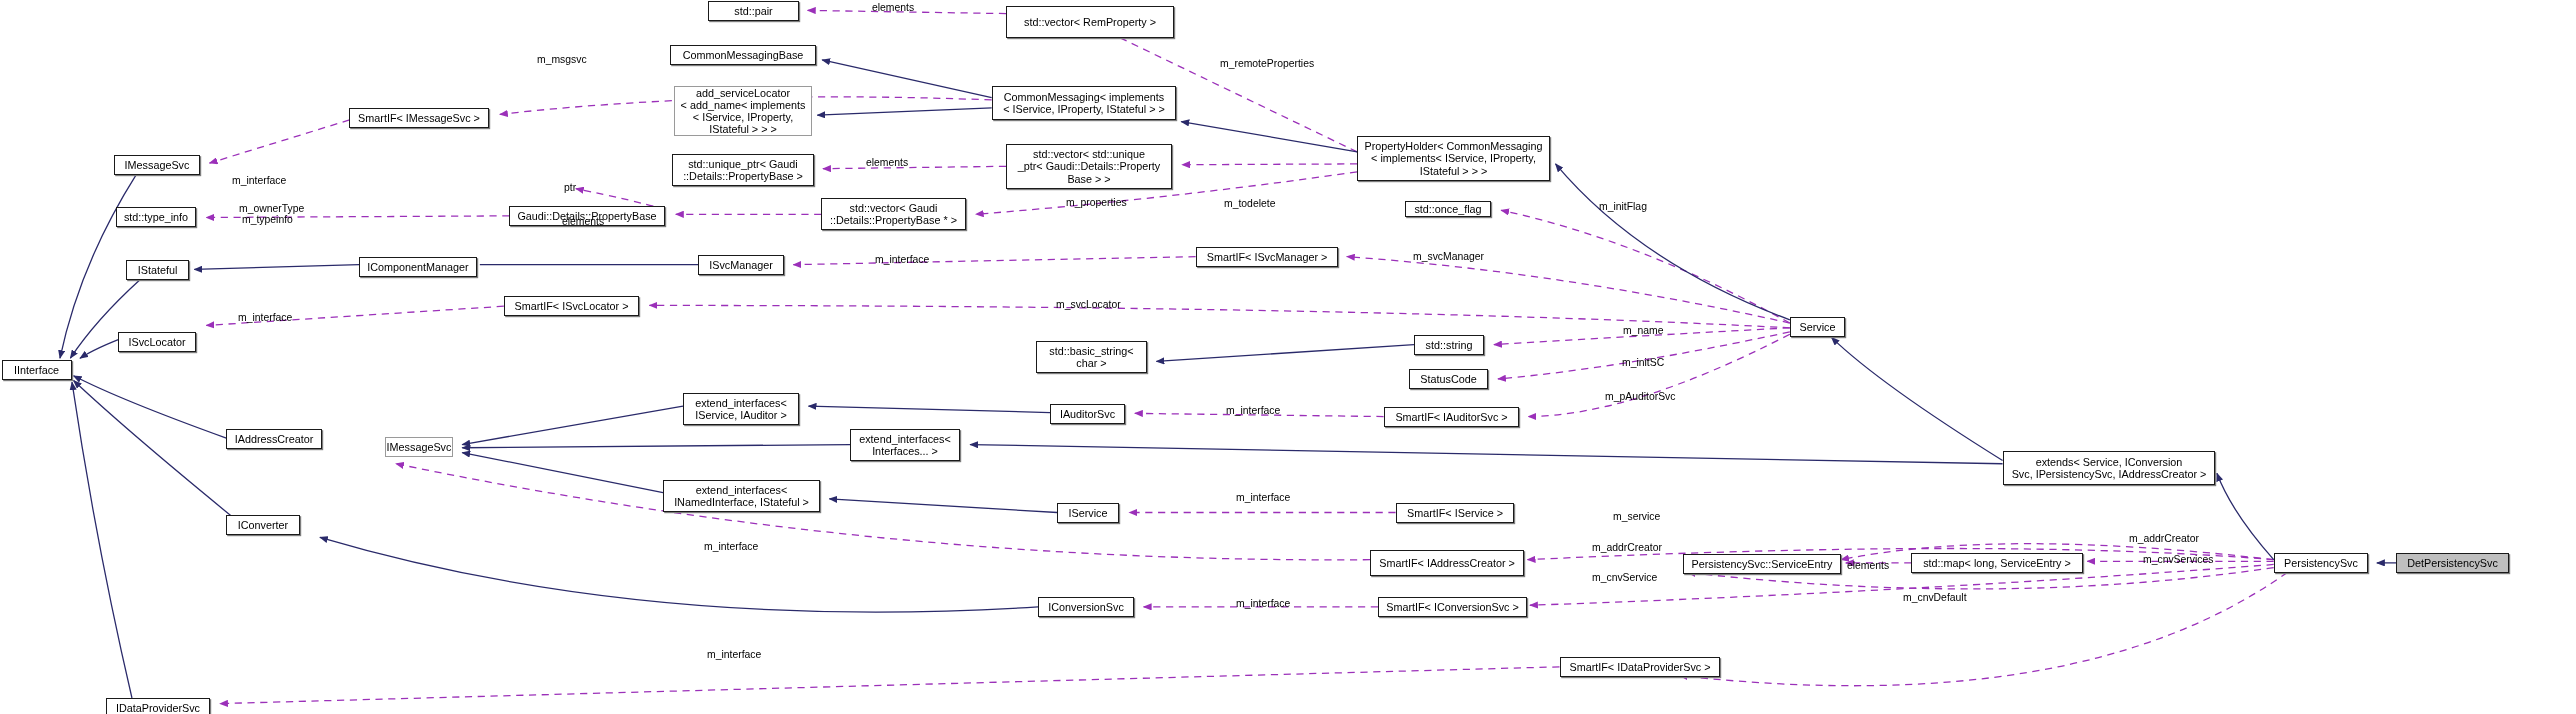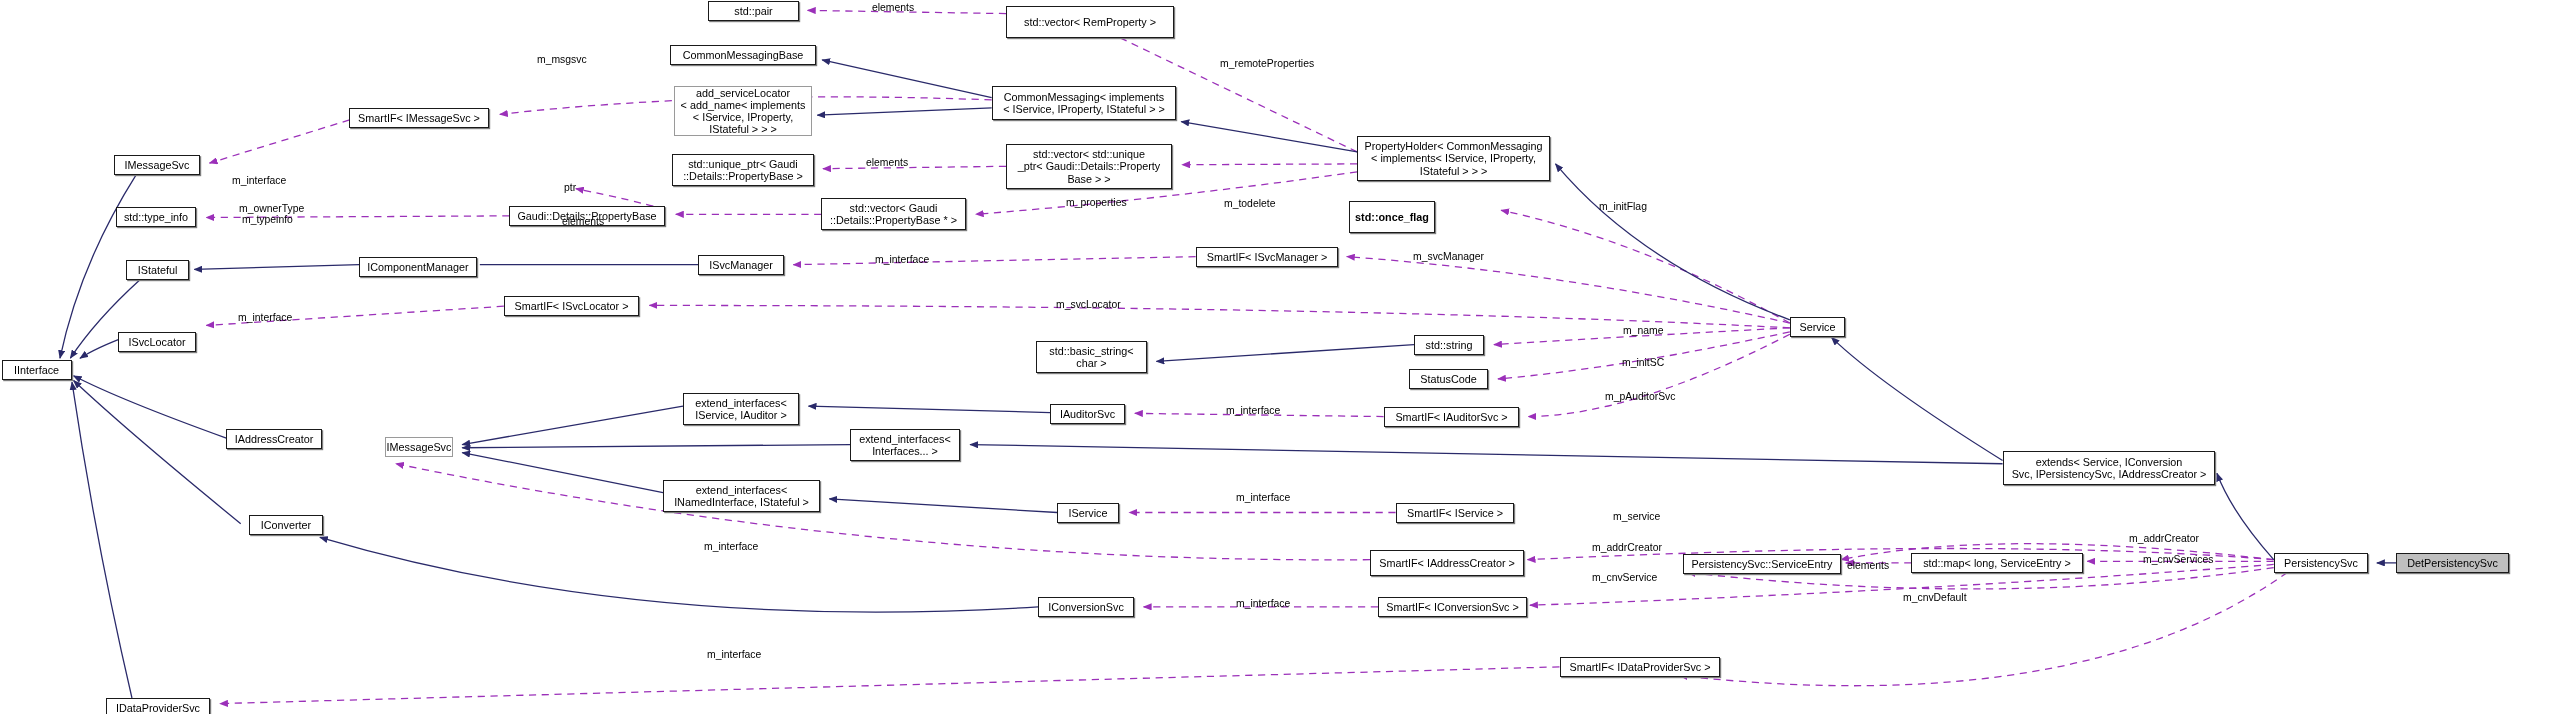--- a/index.html
+++ b/index.html
@@ -106,21 +106,21 @@
       <div class="node" style="left: 114px; top: 155px; width: 86px; height: 20px;">IMessageSvc</div>
       <div class="node" style="left: 672px; top: 154px; width: 142px; height: 32px;">std::unique_ptr&lt; Gaudi
 ::Details::PropertyBase &gt;</div>
       <div class="node" style="left: 1006px; top: 144px; width: 166px; height: 45px;">std::vector&lt; std::unique
 _ptr&lt; Gaudi::Details::Property
 Base &gt; &gt;</div>
       <div class="node" style="left: 116px; top: 207px; width: 80px; height: 20px;">std::type_info</div>
       <div class="node" style="left: 509px; top: 206px; width: 156px; height: 20px;">Gaudi::Details::PropertyBase</div>
       <div class="node" style="left: 821px; top: 198px; width: 145px; height: 32px;">std::vector&lt; Gaudi
 ::Details::PropertyBase * &gt;</div>
-      <div class="node" style="left: 1349px; top: 201px; width: 86px; height: 32px; font-weight: bold;">std::once_flag</div>
+      <div class="node" style="left: 1405px; top: 201px; width: 86px; height: 16px;">std::once_flag</div>
       <div class="node" style="left: 126px; top: 260px; width: 63px; height: 20px;">IStateful</div>
       <div class="node" style="left: 359px; top: 257px; width: 118px; height: 20px;">IComponentManager</div>
       <div class="node" style="left: 698px; top: 255px; width: 86px; height: 20px;">ISvcManager</div>
       <div class="node" style="left: 1196px; top: 247px; width: 142px; height: 20px;">SmartIF&lt; ISvcManager &gt;</div>
       <div class="node" style="left: 504px; top: 296px; width: 135px; height: 20px;">SmartIF&lt; ISvcLocator &gt;</div>
       <div class="node" style="left: 118px; top: 332px; width: 78px; height: 20px;">ISvcLocator</div>
       <div class="node" style="left: 1790px; top: 317px; width: 55px; height: 20px;">Service</div>
       <div class="node" style="left: 1036px; top: 341px; width: 111px; height: 32px;">std::basic_string&lt;
 char &gt;</div>
       <div class="node" style="left: 1414px; top: 335px; width: 70px; height: 20px;">std::string</div>
@@ -133,21 +133,21 @@
       <div class="node" style="left: 226px; top: 429px; width: 96px; height: 20px;">IAddressCreator</div>
       <div class="node plain" style="left: 385px; top: 437px; width: 68px; height: 20px;">IMessageSvc</div>
       <div class="node" style="left: 850px; top: 429px; width: 110px; height: 32px;">extend_interfaces&lt;
 Interfaces... &gt;</div>
       <div class="node" style="left: 663px; top: 480px; width: 157px; height: 32px;">extend_interfaces&lt;
 INamedInterface, IStateful &gt;</div>
       <div class="node" style="left: 2003px; top: 451px; width: 212px; height: 34px;">extends&lt; Service, IConversion
 Svc, IPersistencySvc, IAddressCreator &gt;</div>
       <div class="node" style="left: 1057px; top: 503px; width: 62px; height: 20px;">IService</div>
       <div class="node" style="left: 1396px; top: 503px; width: 118px; height: 20px;">SmartIF&lt; IService &gt;</div>
-      <div class="node" style="left: 249px; top: 515px; width: 74px; height: 20px;">IConverter</div>
+      <div class="node" style="left: 226px; top: 515px; width: 74px; height: 20px;">IConverter</div>
       <div class="node" style="left: 1370px; top: 550px; width: 154px; height: 26px;">SmartIF&lt; IAddressCreator &gt;</div>
       <div class="node" style="left: 1683px; top: 554px; width: 158px; height: 20px;">PersistencySvc::ServiceEntry</div>
       <div class="node" style="left: 1911px; top: 553px; width: 172px; height: 20px;">std::map&lt; long, ServiceEntry &gt;</div>
       <div class="node" style="left: 2274px; top: 553px; width: 94px; height: 20px;">PersistencySvc</div>
       <div class="node filled" style="left: 2396px; top: 553px; width: 113px; height: 20px;">DetPersistencySvc</div>
       <div class="node" style="left: 1038px; top: 597px; width: 96px; height: 20px; text-align: center;">IConversionSvc</div>
       <div class="node" style="left: 1378px; top: 597px; width: 149px; height: 20px;">SmartIF&lt; IConversionSvc &gt;</div>
       <div class="node" style="left: 106px; top: 698px; width: 104px; height: 20px;">IDataProviderSvc</div>
       <div class="node" style="left: 1560px; top: 657px; width: 160px; height: 20px;">SmartIF&lt; IDataProviderSvc &gt;</div>
     </div>

